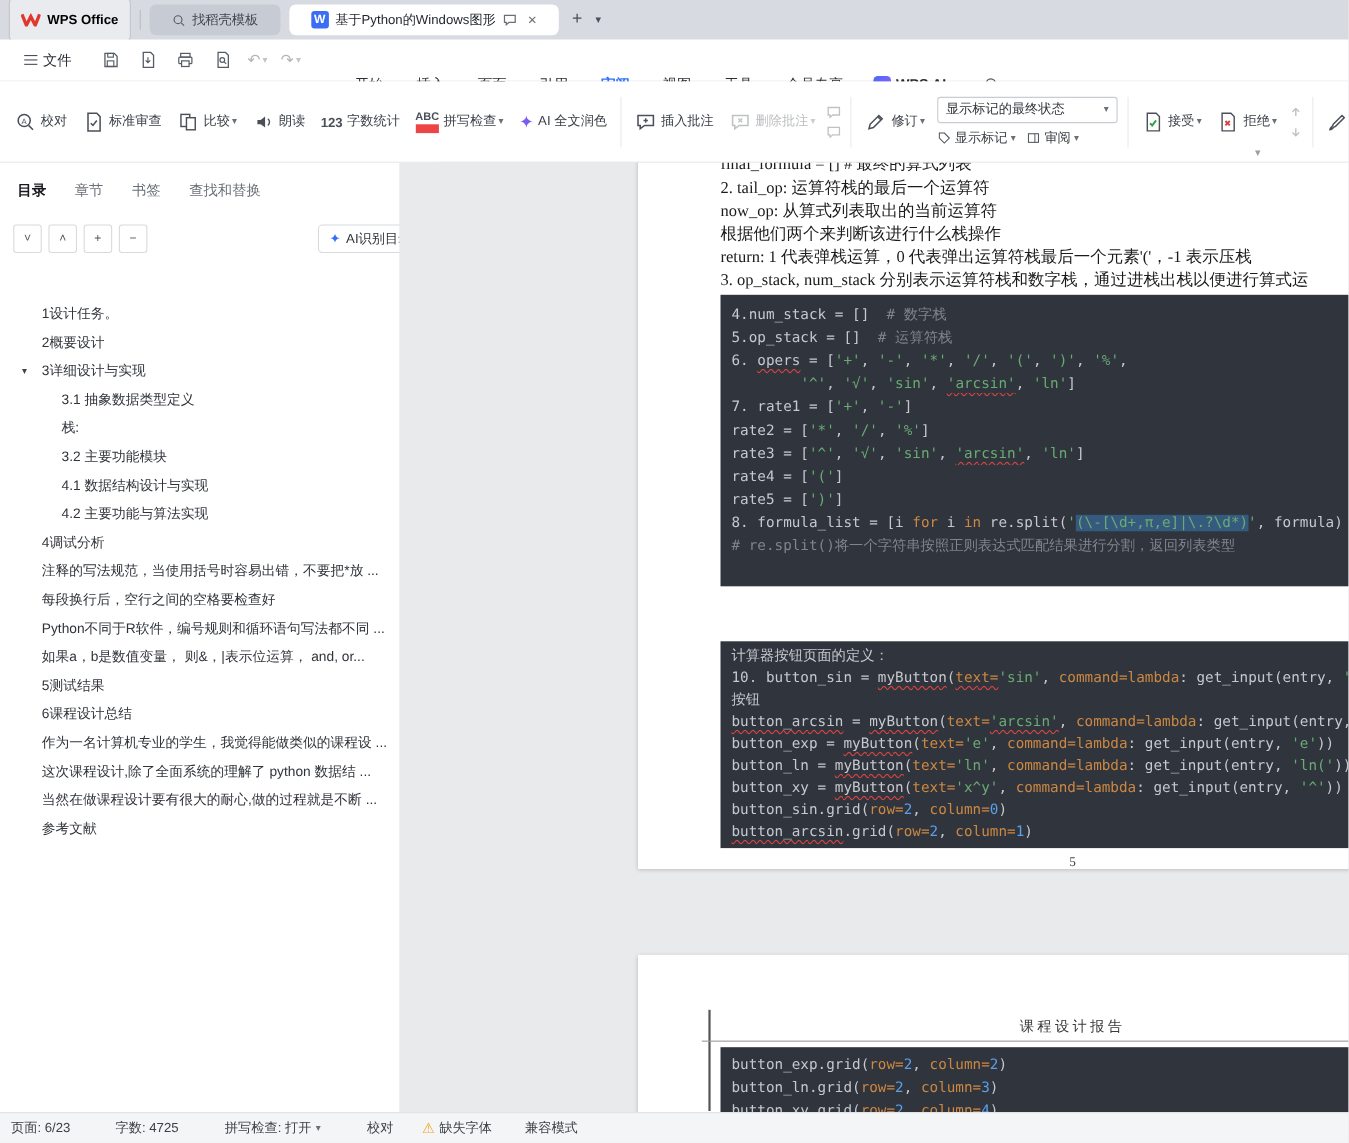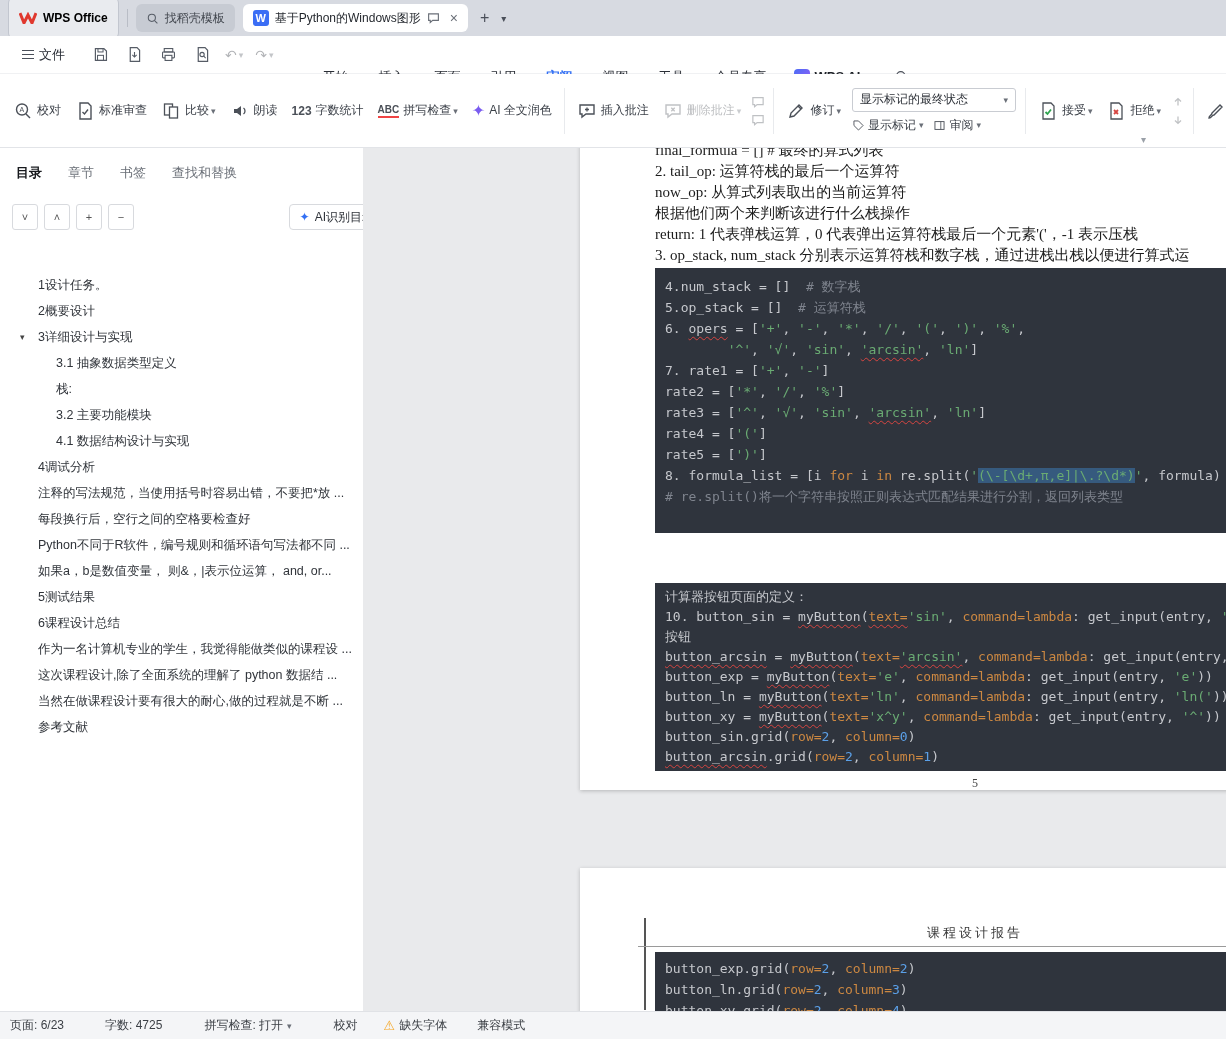--- a/index.html
+++ b/index.html
@@ -8,21 +8,21 @@
   .app { position:relative; width:1226px; height:1039px; }
 
   
   .tabbar { position:absolute; left:0; top:0; width:100%; height:36px;
     background:#d7dae1; display:flex; align-items:center; padding:0 8px; gap:8px; }
   .wps-home { display:flex; align-items:center; gap:6px; background:#e9ebef;
     border:1px solid #c2c6cf; border-radius:6px; height:42px; padding:0 10px;
     font-size:12px; font-weight:bold; color:#000000; }
   .tb-divider { width:1px; height:18px; background:#b9bdc6; }
   .wtab { display:flex; align-items:center; gap:6px; height:28px; border-radius:6px;
-    padding:0 10px; font-size:12px; color:#40454d; }
+    padding:0 20px; font-size:12px; color:#40454d; }
   .wtab.inactive { background:#c7cbd3; }
   .wtab.active { background:#ffffff; color:#1f2329; }
   .doc-ic { width:16px; height:16px; border-radius:3px; background:#3b6ef5; color:#fff;
     font-size:11px; font-weight:bold; display:flex; align-items:center; justify-content:center; }
   .tb-x { color:#6a6f78; font-size:14px; margin-left:4px; }
   .tb-plus { font-size:16px; color:#4a4f59; padding:0 4px; }
   .tb-chev { font-size:10px; color:#4a4f59; }
 
   
   .menubar { position:absolute; left:0; top:36px; width:100%; height:38px; background:#fff;
@@ -275,21 +275,21 @@
     <div class="rbtn">
       <span class="ric">
           <span class="glyph-ic">123</span>
         </span>
       <span class="rlabel">
           <span>字数统计</span>
         </span>
     </div>
     <div class="rbtn">
       <span class="ric">
-          <span class="glyph-ic" style="font-size:10px;border-bottom:2px solid #ef4444;padding-bottom:1px">ABC</span>
+          <span class="glyph-ic" style="font-size:10px;border-bottom:8px solid #ef4444;padding-bottom:1px">ABC</span>
         </span>
       <span class="rlabel">
           <span>拼写检查</span>
           <span class="dd">▾</span>
         </span>
     </div>
     <div class="rbtn">
       <span class="ric">
           <span class="sparkle">✦</span>
         </span>
@@ -477,20 +477,23 @@
           <span class="toc-label">3.1 抽象数据类型定义</span>
         </div>
         <div class="toc-item lvl1">
           <span class="toc-label">栈:</span>
         </div>
         <div class="toc-item lvl1">
           <span class="toc-label">3.2 主要功能模块</span>
         </div>
         <div class="toc-item lvl1">
           <span class="toc-label">4.1 数据结构设计与实现</span>
+        </div>
+        <div class="toc-item lvl1">
+          <span class="toc-label">4.2 主要功能与算法实现</span>
         </div>
         <div class="toc-item lvl0">
           <span class="toc-label">4调试分析</span>
         </div>
         <div class="toc-item lvl0">
           <span class="toc-label">注释的写法规范，当使用括号时容易出错，不要把*放 ...</span>
         </div>
         <div class="toc-item lvl0">
           <span class="toc-label">每段换行后，空行之间的空格要检查好</span>
         </div>

